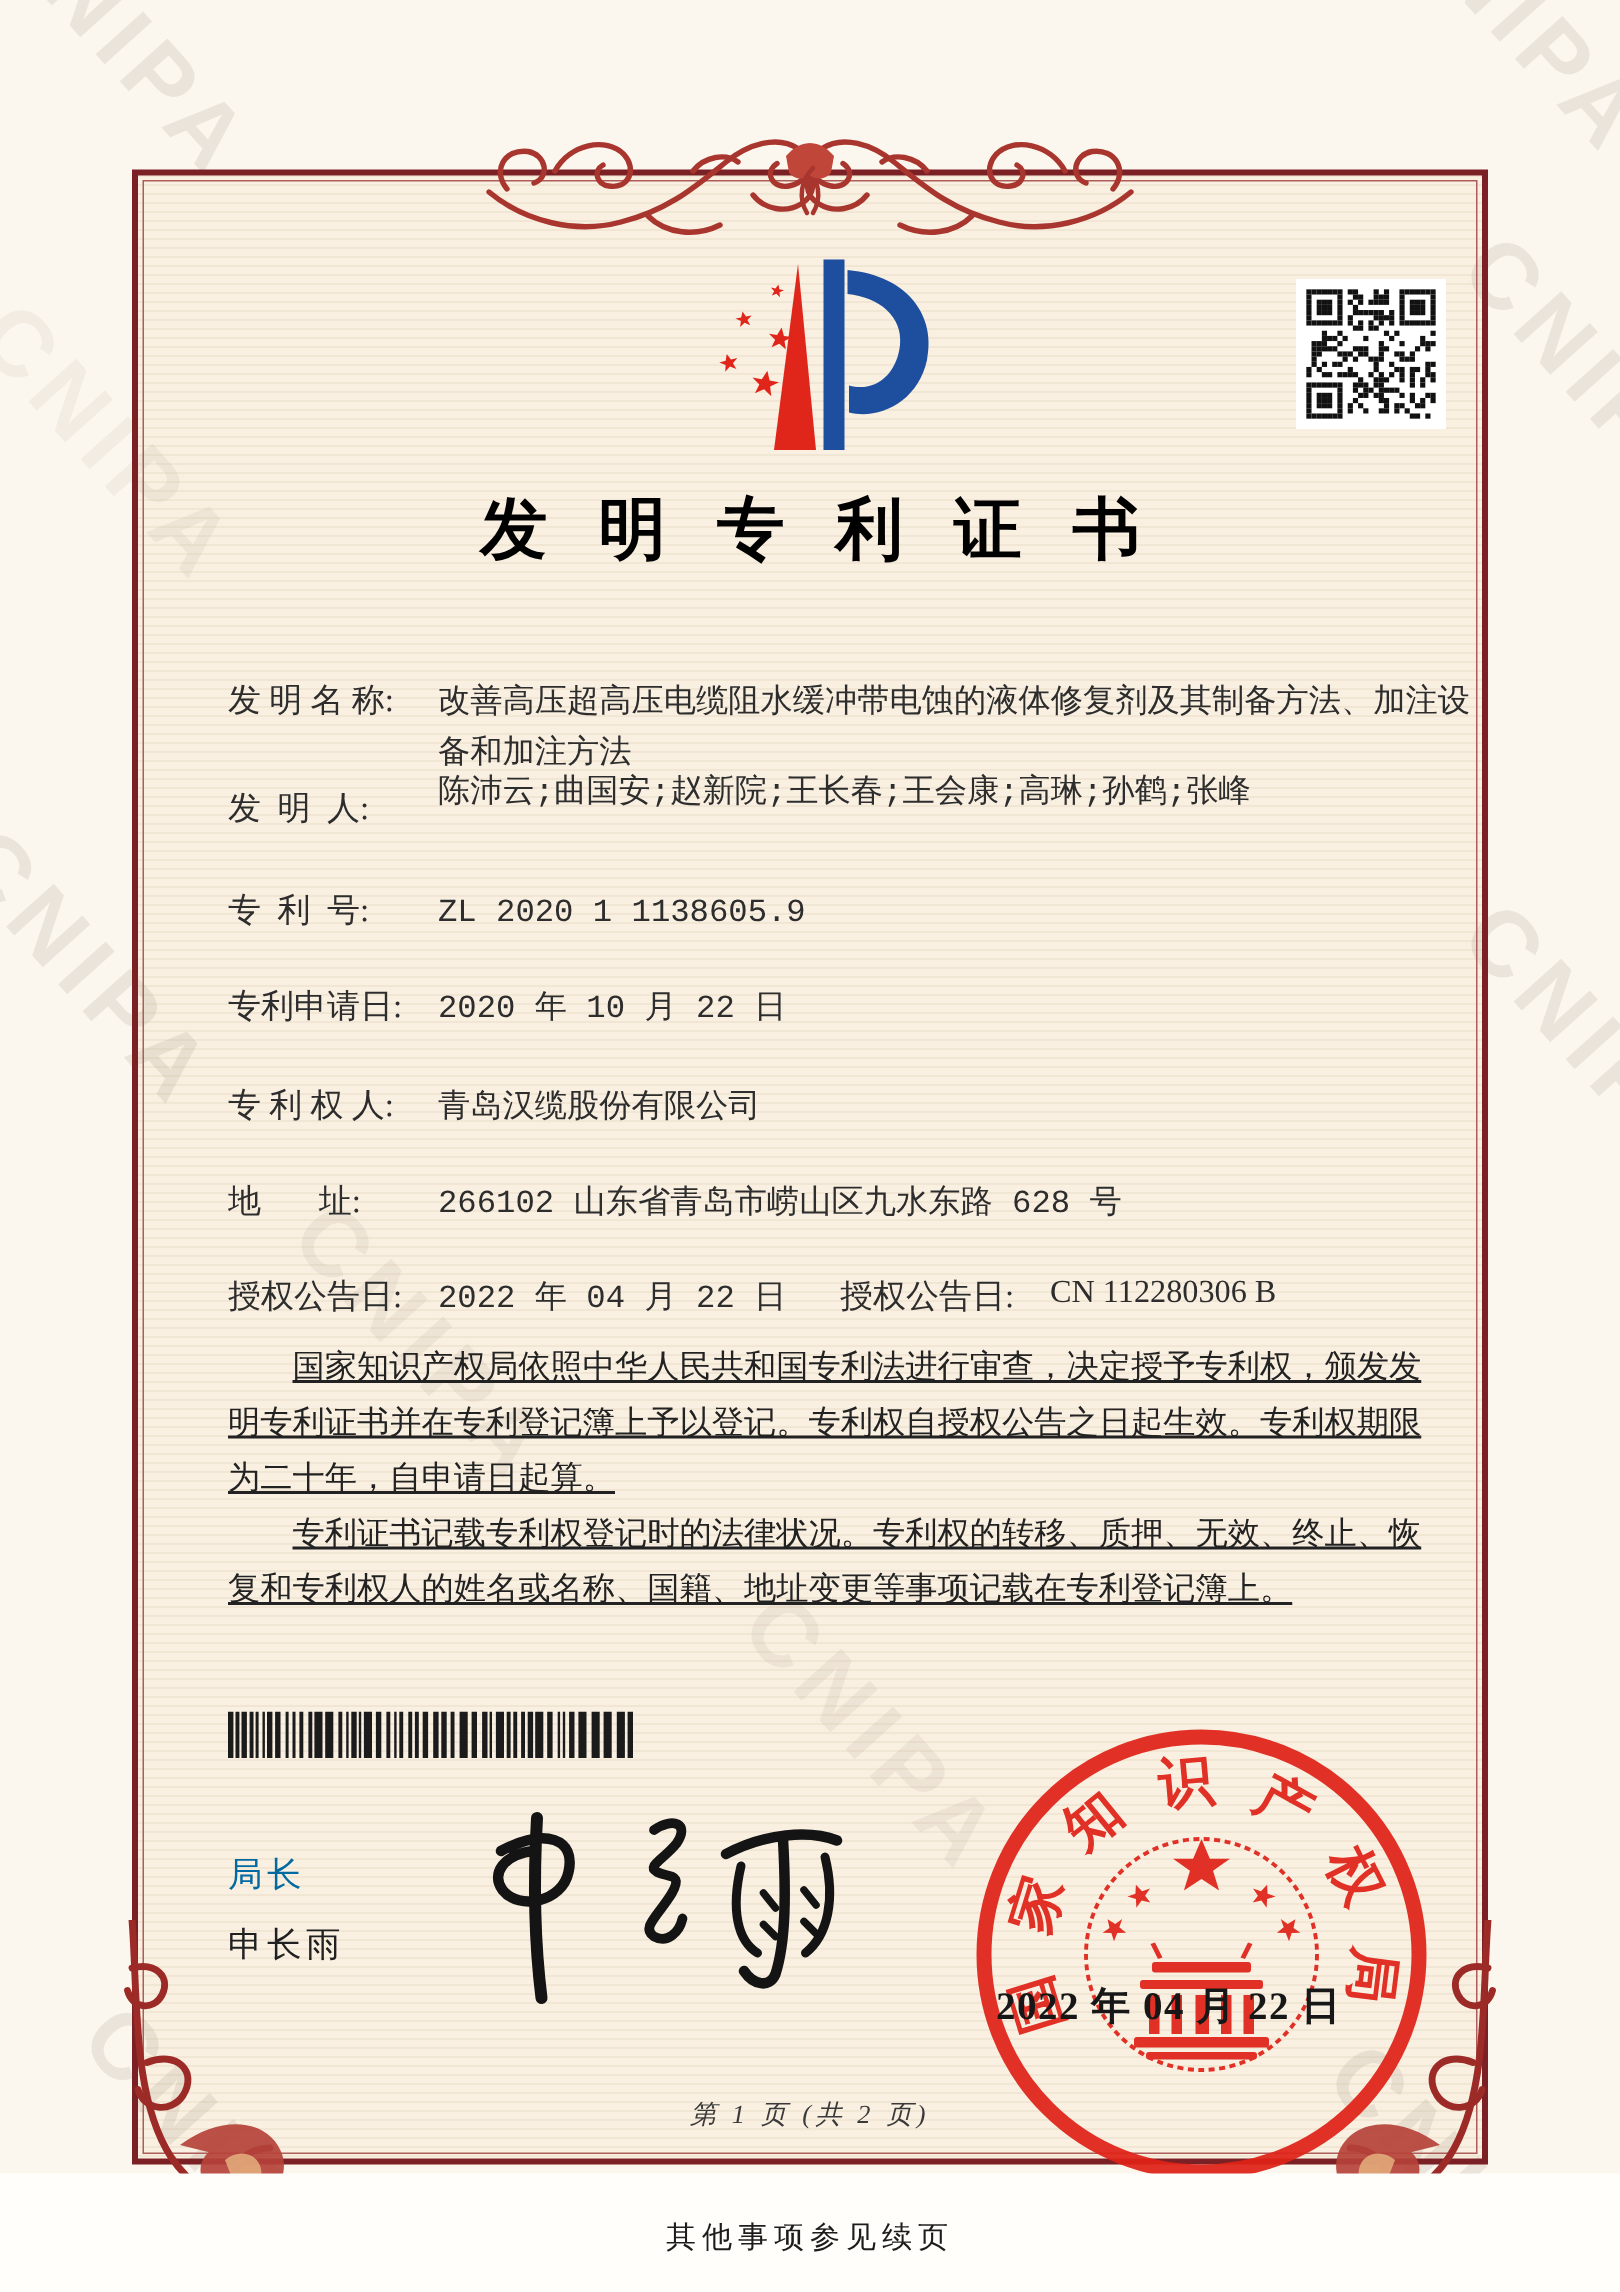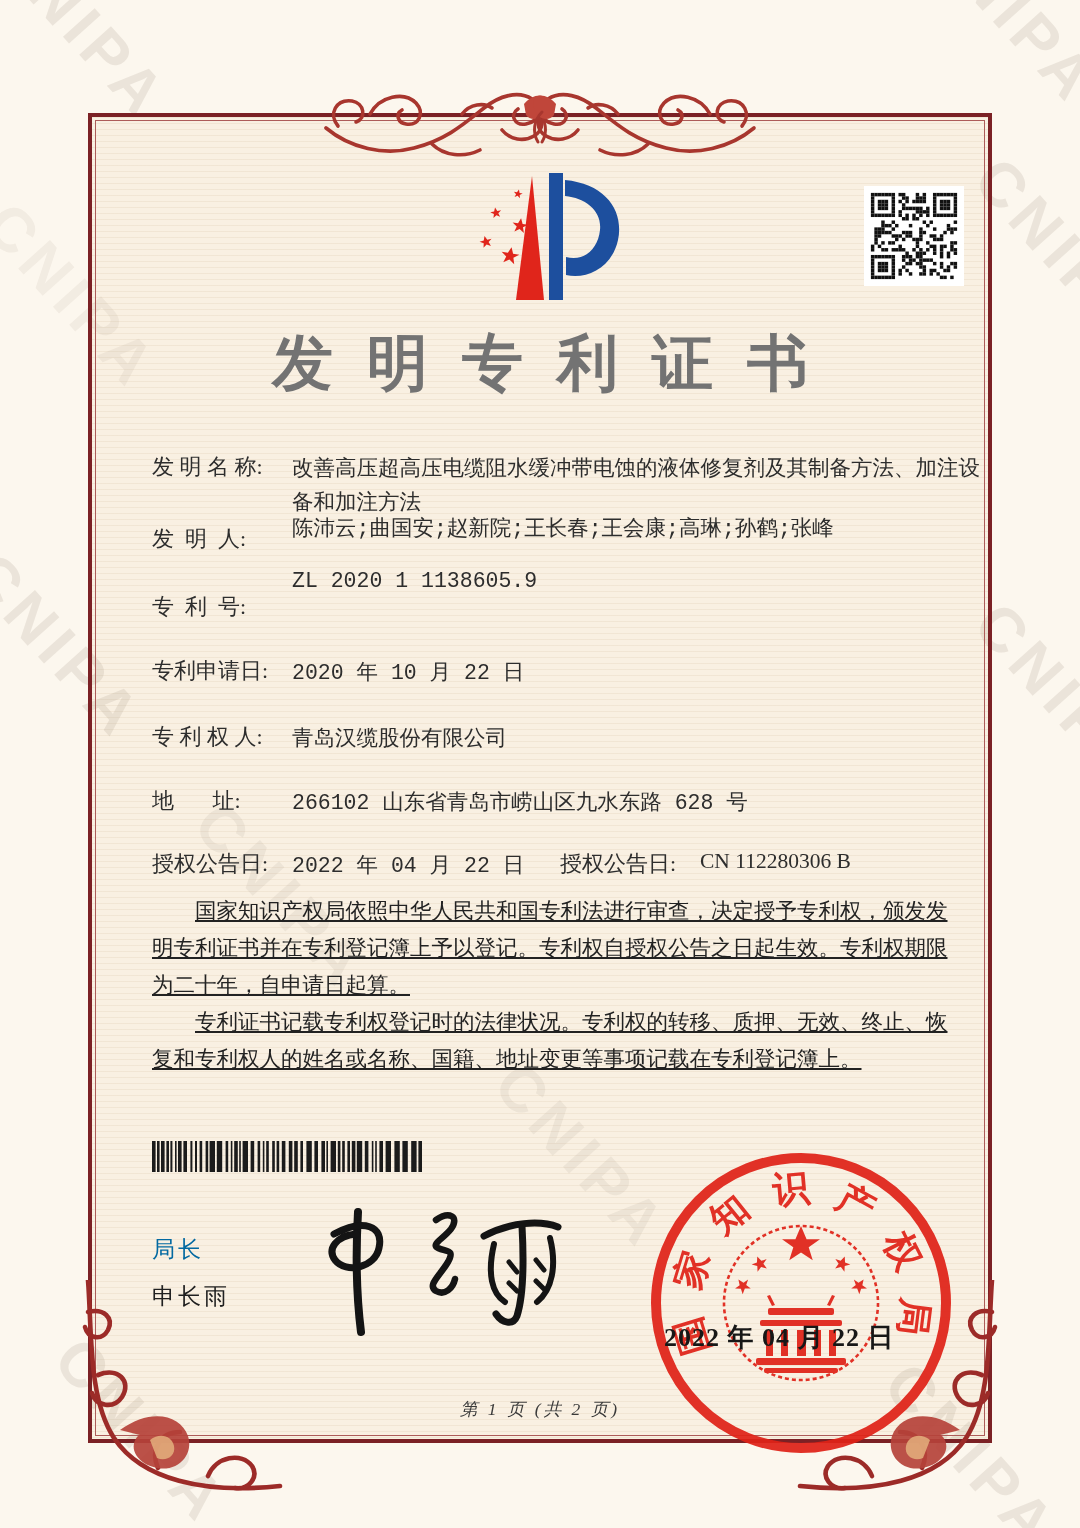--- a/index.html
+++ b/index.html
@@ -19,21 +19,21 @@
   
   .frame-outer{position:absolute;left:88px;top:113px;width:904px;height:1330px;
     border:4px solid #7b2125;z-index:2;box-sizing:border-box;}
   .frame-inner{position:absolute;left:3px;top:3px;right:3px;bottom:3px;border:1px solid #ad5c59;}
   
   .content{position:absolute;inset:0;z-index:3;}
   .certno{position:absolute;left:135px;top:183px;font-size:21px;letter-spacing:5px;color:#474747;}
   .logo{position:absolute;left:452px;top:168px;z-index:3;}
   .qr{position:absolute;left:864px;top:186px;width:100px;height:100px;z-index:3;background:#fff;}
   .title{position:absolute;left:0;top:323px;width:100%;text-align:center;
-    font-size:61px;font-weight:600;color:#737373;letter-spacing:34px;padding-left:34px;box-sizing:border-box;}
+    font-size:45px;font-weight:600;color:#000000;letter-spacing:34px;padding-left:34px;box-sizing:border-box;}
   .lab{position:absolute;left:152px;white-space:pre;font-size:22px;color:#2d2d2d;}
   .val{position:absolute;left:292px;width:700px;font-size:21.5px;line-height:34px;color:#2d2d2d;font-family:Liberation Mono, monospace;}
   .lab2{position:absolute;left:560px;white-space:pre;font-size:22px;color:#2d2d2d;}
   .val2{position:absolute;left:700px;font-size:21.5px;color:#2d2d2d;white-space:pre;}
   .paras{position:absolute;left:152px;top:893px;width:812px;font-size:21.5px;line-height:37px;color:#222;}
   .paras p{margin:0;text-indent:2em;text-decoration:underline;}
   .barcode{position:absolute;left:152px;top:1141px;width:278px;height:31px;}
   .sig-role{position:absolute;left:152px;top:1234px;font-size:23px;color:#0369a1;letter-spacing:3px;font-family:Liberation Mono, monospace;}
   .sig-name{position:absolute;left:152px;top:1281px;font-size:23px;color:#202020;letter-spacing:3px;}
   .sig-script{position:absolute;left:286px;top:1192px;z-index:3;}
@@ -409,21 +409,21 @@
     <div>
       <span class="lab" style="top:452px">发 明 名 称:</span>
       <span class="val" style="top:452px">改善高压超高压电缆阻水缓冲带电蚀的液体修复剂及其制备方法、加注设备和加注方法</span>
     </div>
     <div>
       <span class="lab" style="top:524px">发  明  人:</span>
       <span class="val" style="top:512px">陈沛云;曲国安;赵新院;王长春;王会康;高琳;孙鹤;张峰</span>
     </div>
     <div>
       <span class="lab" style="top:592px">专  利  号:</span>
-      <span class="val" style="top:564px">ZL 2020 1 1138605.9</span>
+      <span class="val" style="top:592px">ZL 2020 1 1138605.9</span>
     </div>
     <div>
       <span class="lab" style="top:656px">专利申请日:</span>
       <span class="val" style="top:656px">2020 年 10 月 22 日</span>
     </div>
     <div>
       <span class="lab" style="top:722px">专 利 权 人:</span>
       <span class="val" style="top:722px">青岛汉缆股份有限公司</span>
     </div>
     <div>
@@ -541,14 +541,17 @@
           <text x="255" y="101" transform="rotate(63 255 101)" dominant-baseline="central">权</text>
           <text x="266" y="167" transform="rotate(97 266 167)" dominant-baseline="central">局</text>
         </g>
       </svg>
       <span class="seal-date">2022 年 04 月 22 日</span>
     </div>
 
     <div class="pageinfo">第 1 页 (共 2 页)</div>
   </div>
 
+  <div class="bottom-band">
+    <div class="note">其他事项参见续页</div>
+  </div>
 
 </div>
 
 </body></html>

